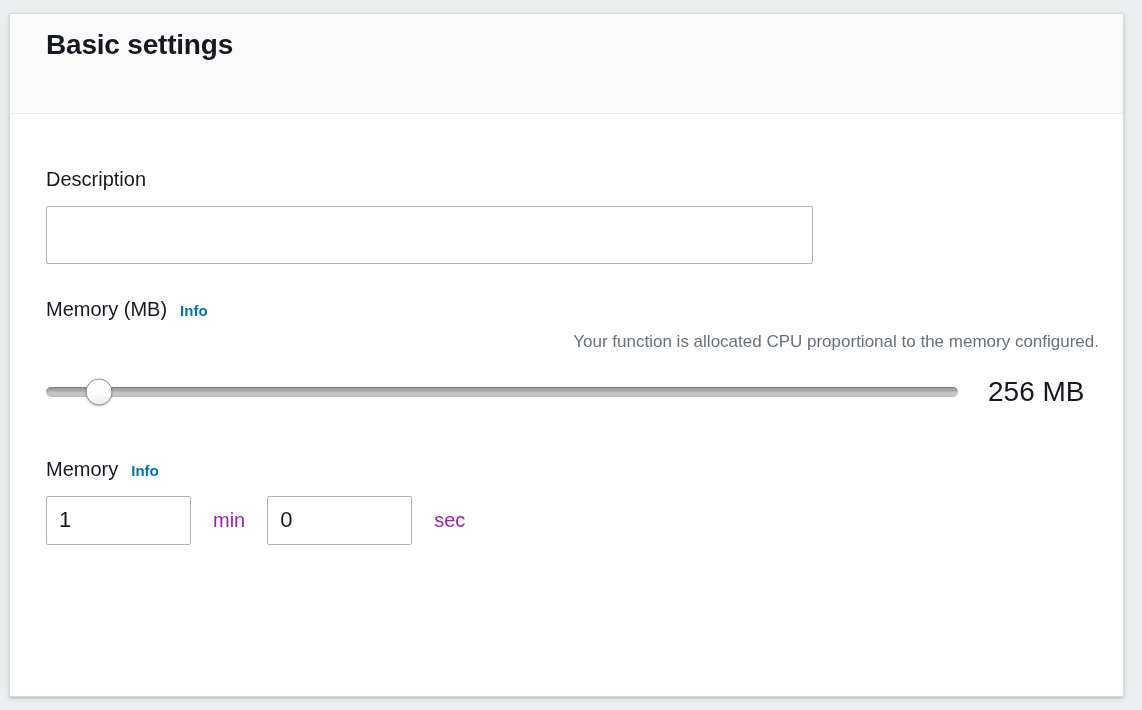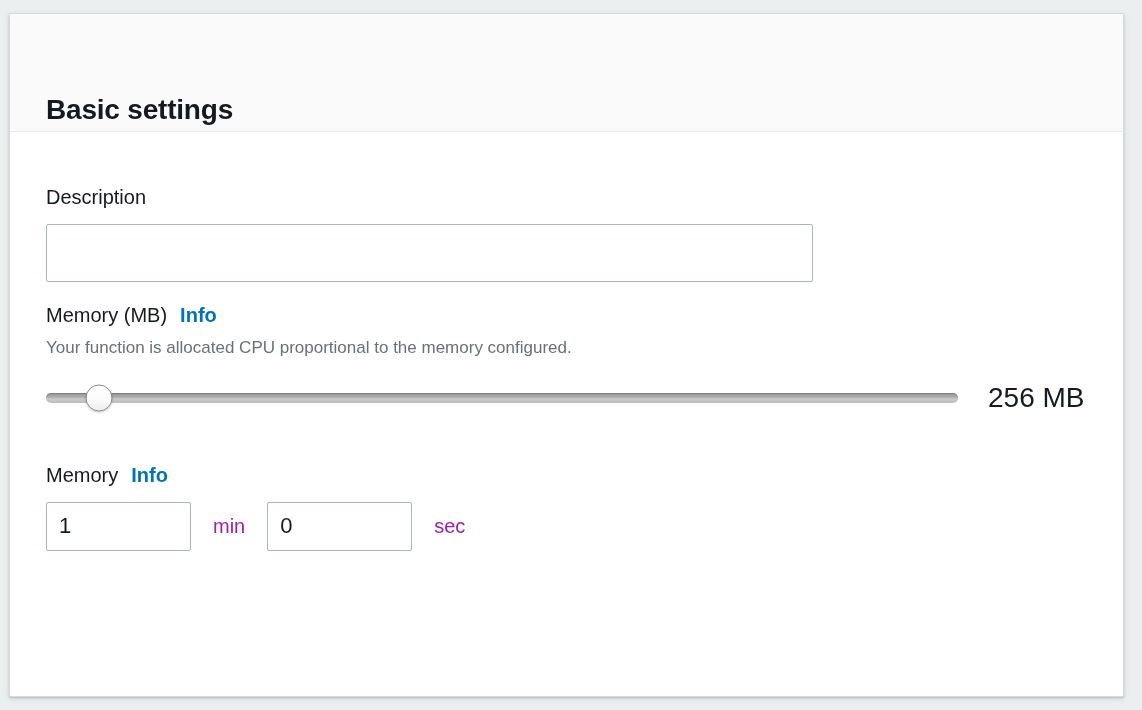--- a/index.html
+++ b/index.html
@@ -25,27 +25,27 @@
     background: #ffffff;
     border: 1px solid #d5dbdb;
     border-radius: 2px;
     box-shadow: 0 1px 2px rgba(0,28,36,0.18),
                 0 2px 6px rgba(0,28,36,0.10);
     box-sizing: border-box;
     overflow: hidden;
   }
 
   .panel-header {
-    height: 118px;
+    height: 100px;
     background: #fafafa;
     border-bottom: 1px solid #e9ebed;
     box-sizing: border-box;
     display: flex;
-    align-items: flex-end;
-    padding: 4px 36px;
+    align-items: flex-start;
+    padding: 14px 36px;
   }
 
   .panel-title {
     font-size: 28px;
     font-weight: bold;
     color: #16191f;
     letter-spacing: -0.2px;
     line-height: 1.2;
   }
 
@@ -60,53 +60,54 @@
   .field-label {
     font-size: 20px;
     color: #16191f;
     line-height: 1.3;
     display: flex;
     align-items: baseline;
     gap: 13px;
   }
 
   .info-link {
-    font-size: 20px;
+    font-size: 15px;
     font-weight: bold;
     color: #0073bb;
     text-decoration: none;
     cursor: pointer;
     line-height: 1.3;
   }
 
   .field-hint {
     font-size: 17px;
     color: #687078;
     line-height: 1.4;
     margin-top: 8px;
+    text-align: right;
   }
 
   .text-input {
     display: block;
     margin-top: 14px;
     width: 767px;
     height: 58px;
     border: 1px solid #aab7b8;
     border-radius: 2px;
     background: #ffffff;
     font-family: "Liberation Sans", sans-serif;
     font-size: 20px;
     color: #16191f;
     padding: 0 12px;
     box-sizing: border-box;
     outline: none;
   }
 
   
-  .memory-block { margin-top: 20px; }
+  .memory-block { margin-top: 32px; }
 
   .slider-row {
     display: flex;
     align-items: center;
     margin-top: 22px;
   }
 
   .slider-wrap {
     position: relative;
     width: 912px;

